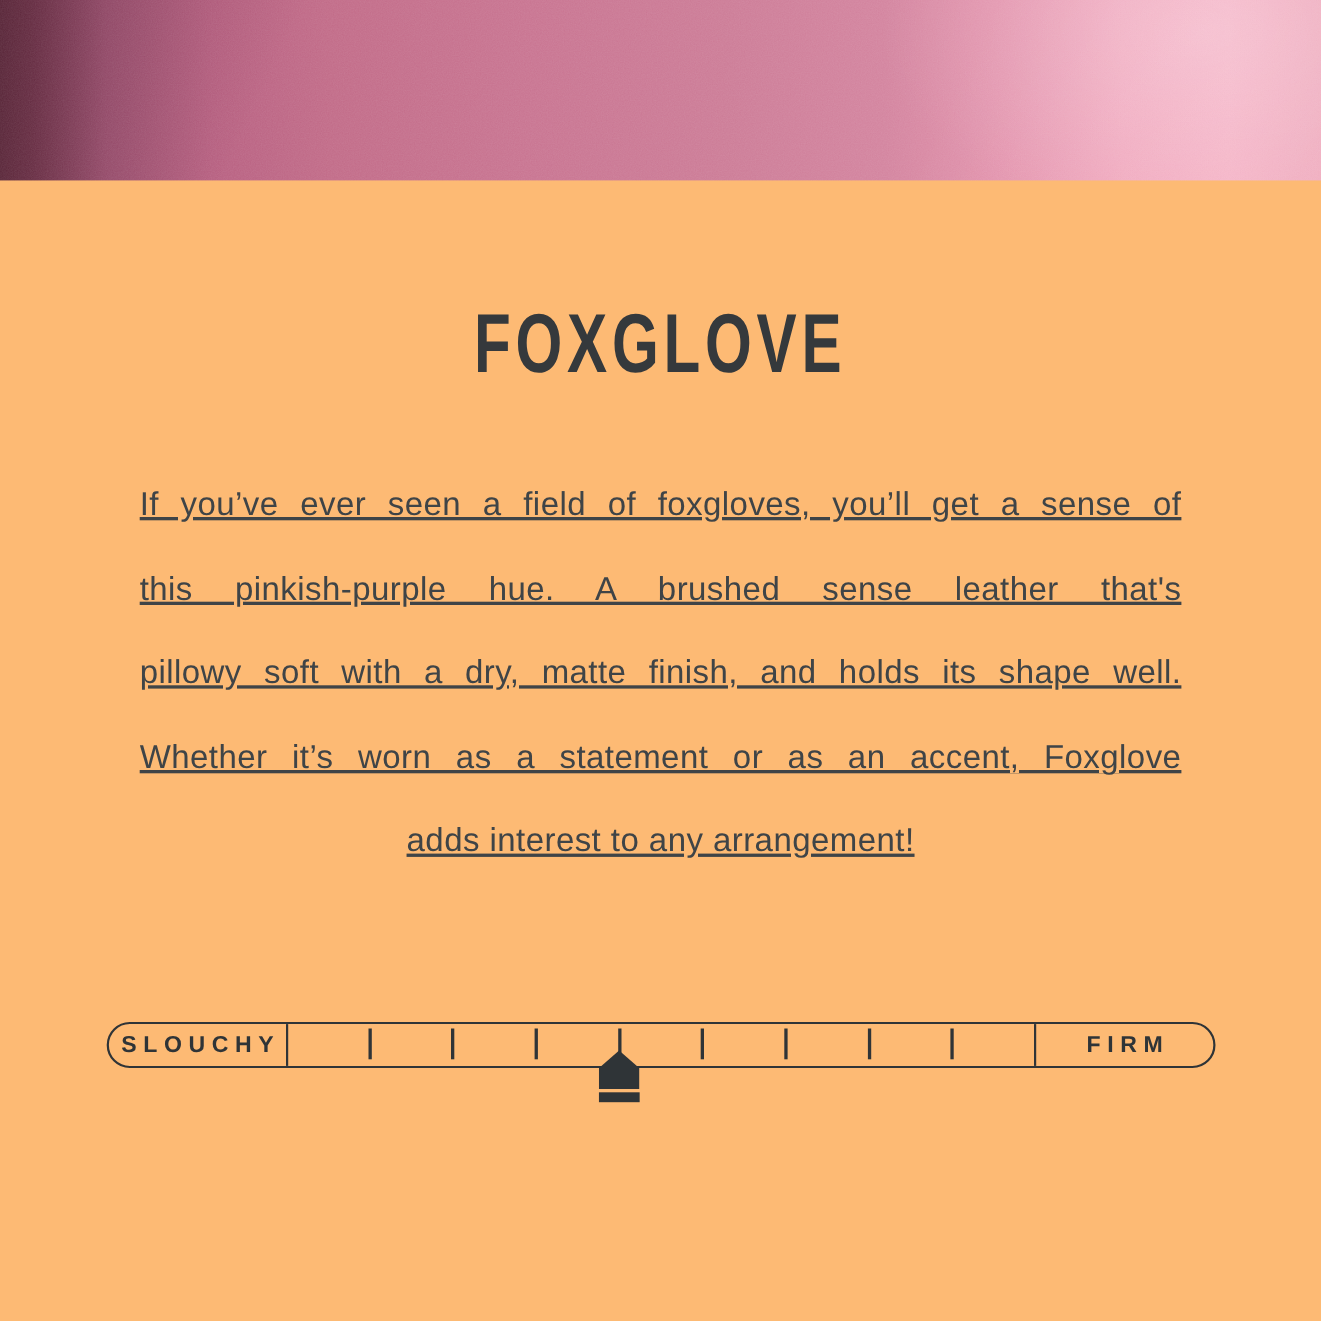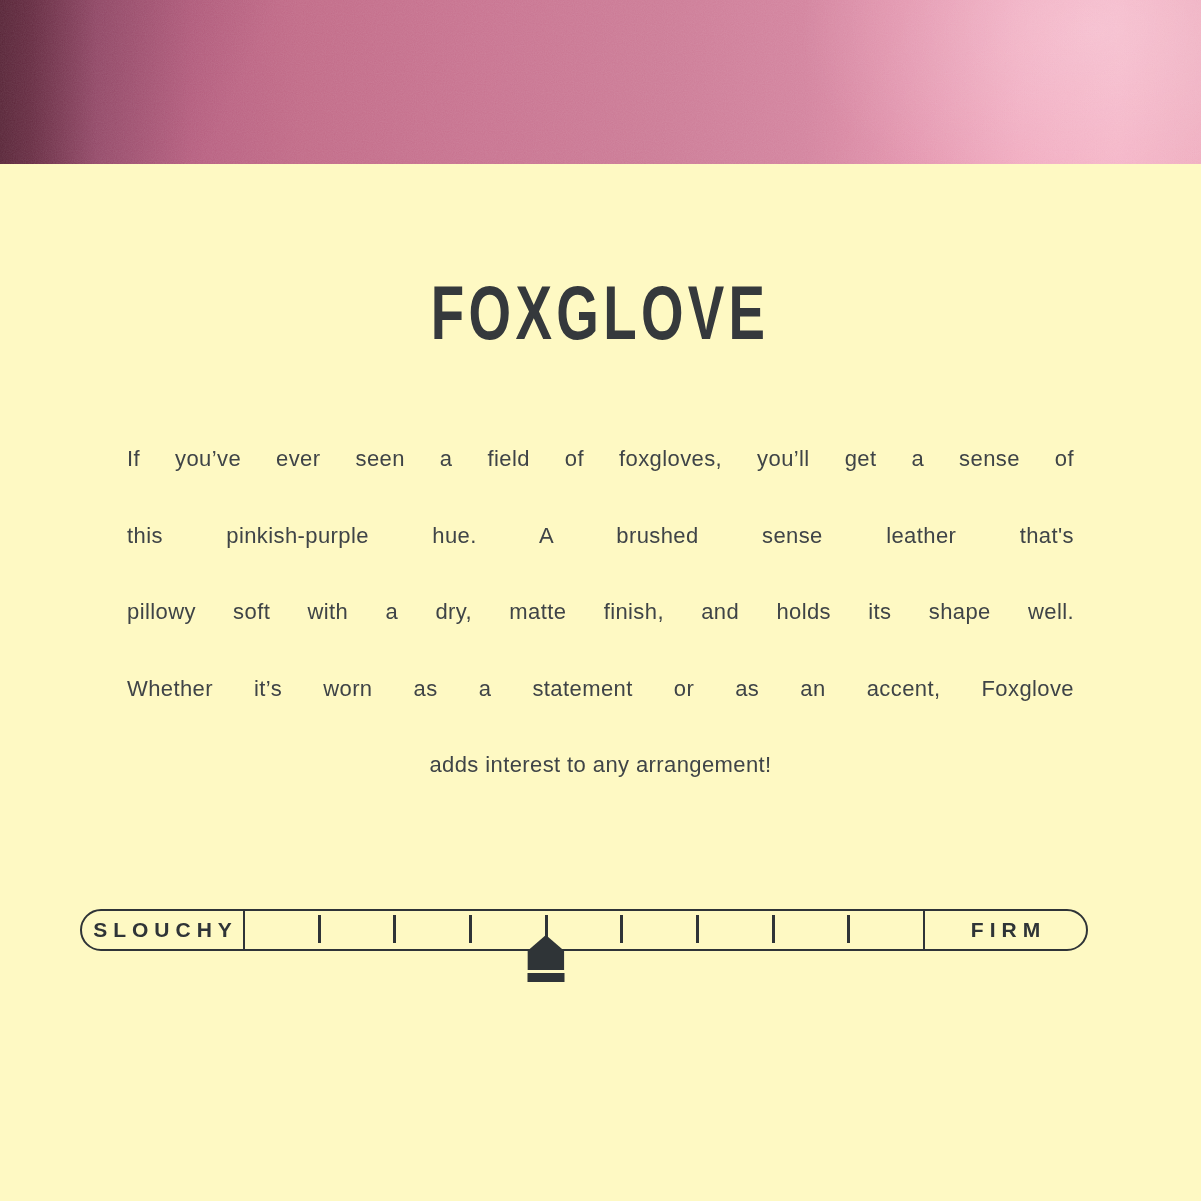--- a/index.html
+++ b/index.html
@@ -3,21 +3,21 @@
 <meta charset="utf-8">
 <style>
   html,body { margin:0; padding:0; }
   body {
     width:1201px; height:1201px;
     font-family:"Liberation Sans", sans-serif;
     background:#e9e9e8;
     position:relative;
     overflow:hidden;
   }
-  .canvas { position:absolute; top:0; left:0; width:1201px; height:1201px; background:#fef9c3; }
+  .canvas { position:absolute; top:0; left:0; width:1201px; height:1201px; background:#fdba74; }
 
   
   .hero {
     position:absolute; top:0; left:0; width:1201px; height:164px;
     background:
       radial-gradient(ellipse 420px 260px at 91% 18%, rgba(255,255,255,0.22), rgba(255,255,255,0) 70%),
       linear-gradient(90deg,
         #5f2a3d 0%, #6e3148 2.5%, #9c4f6f 8%, #b75f80 16%,
         #c16a87 25%, #c87390 40%, #cc7b96 55%, #d3839e 67%,
         #e392ac 76%, #efa3ba 85%, #f3abc0 93%, #eda1b6 100%);
@@ -34,33 +34,35 @@
     display:inline-block;
     font-size:76px; font-weight:bold; line-height:76px;
     letter-spacing:6px; color:#35393c;
     transform:scaleX(0.72); transform-origin:50% 50%;
     white-space:nowrap;
   }
 
   
   .paragraph { position:absolute; top:421px; left:127px; width:947px; color:#3f4447; }
   .para-line {
-    font-size:22px; line-height:76.5px; height:76.5px;
+    font-size:30px; line-height:76.5px; height:76.5px;
     letter-spacing:0.4px;
     text-align:justify; text-align-last:justify;
     white-space:nowrap; 
+    text-decoration:underline;
   }
   .para-line.last { text-align-last:center; }
 
   
   .scale {
-    position:absolute; left:80px; width:1008px; height:42px;
+    position:absolute; left:97px; width:1008px; height:42px;
     border:2.5px solid #2f3437; border-radius:22px;
     box-sizing:border-box; display:flex;
     background:transparent;
+    margin-top:20px;
   }
   .scale.first  { top:909px; }
   .scale.second { top:1026px; }
   .scale-label {
     width:163px; flex:0 0 163px;
     display:flex; align-items:center; justify-content:center;
     font-size:21px; font-weight:bold; letter-spacing:6px;
     color:#2f3437; text-indent:6px; 
     box-sizing:border-box;
   }

